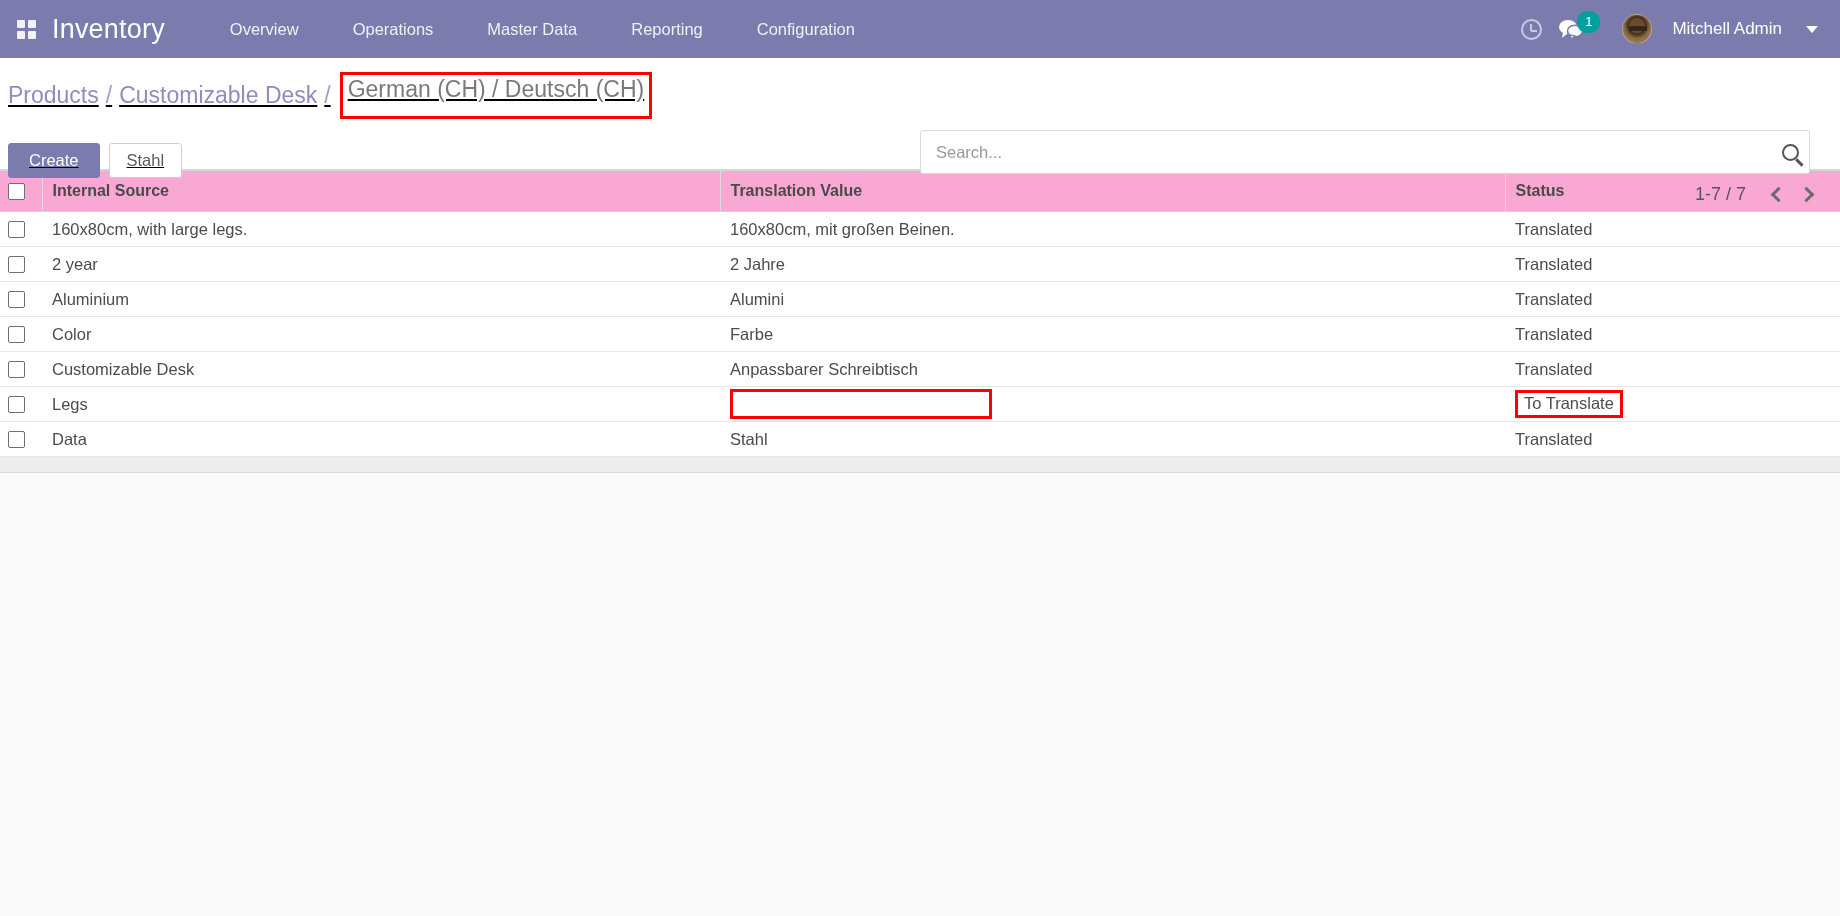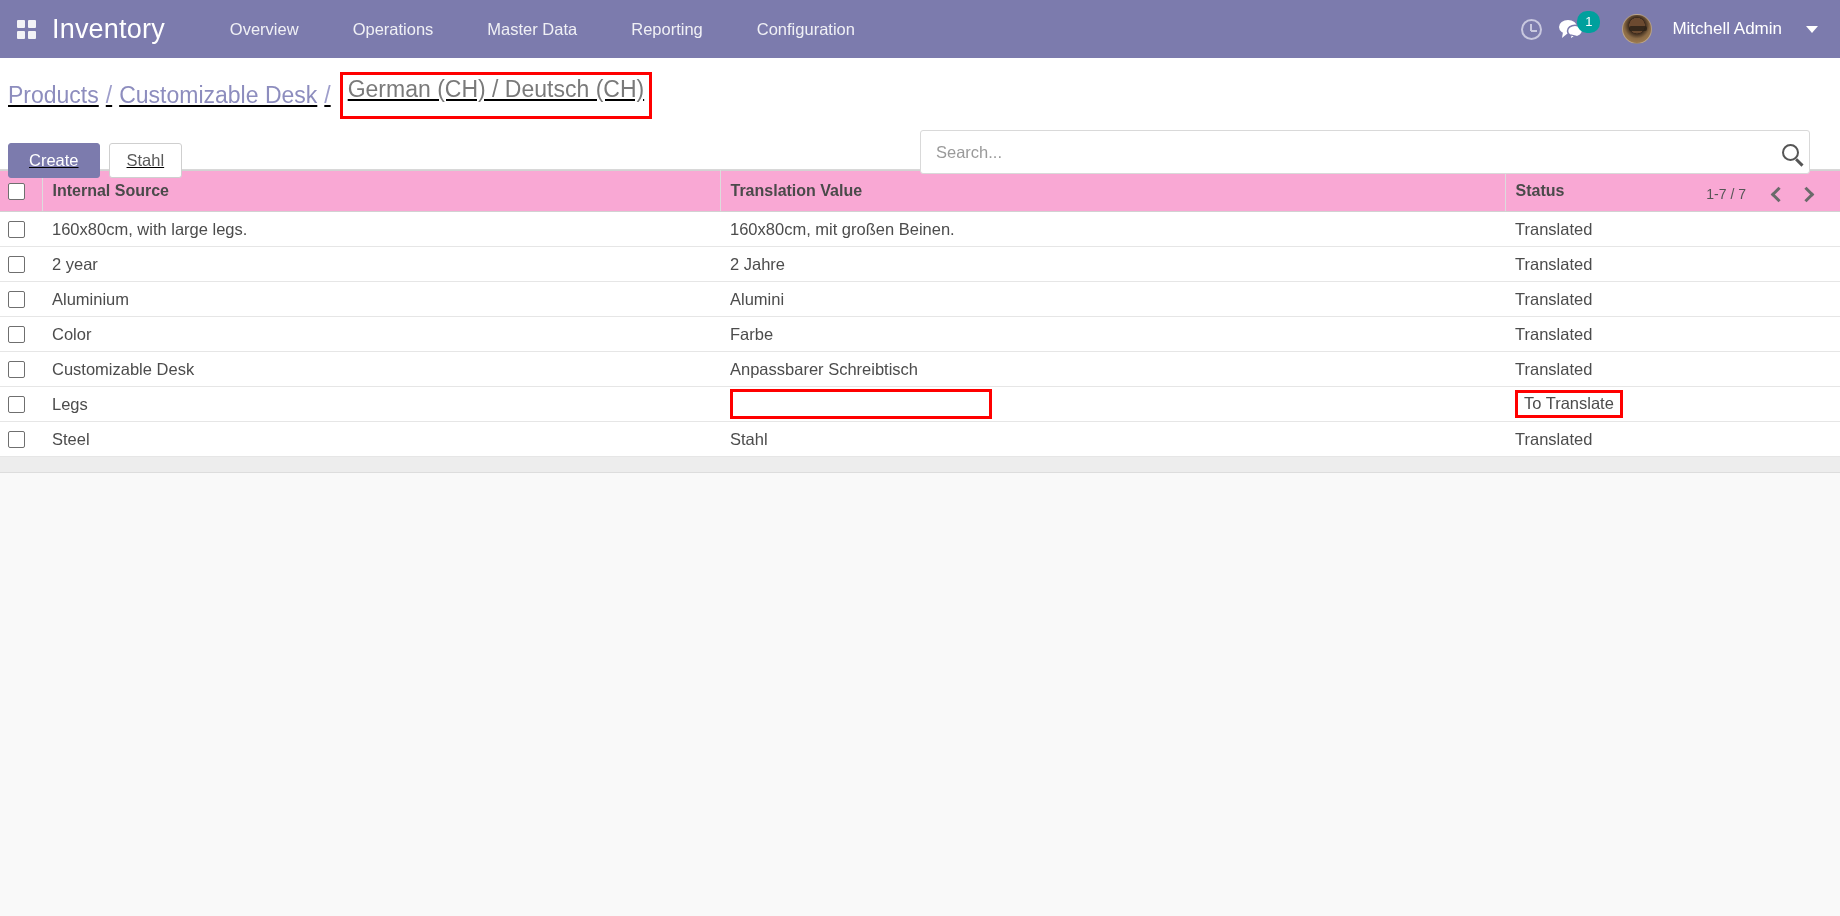--- a/index.html
+++ b/index.html
@@ -182,21 +182,21 @@
     width:0;height:0;font-size:17px;line-height:1;color:#222;
   }
   .caret-sm {
     width:0;height:0;border-left:5px solid transparent;border-right:5px solid transparent;
     border-top:6px solid #333; margin-left:3px;
   }
 
   .cp-pager {
     position:absolute; right: 20px; top: 122px;
     display:flex; align-items:center; gap: 0;
-    font-size:14px; color:#555;
+    font-size:18px; color:#555;
   }
   .pager-count { margin-right: 18px; white-space:nowrap; }
   .pager-btn {
     width:28px;height:28px;display:flex;align-items:center;justify-content:center;
     cursor:pointer; color:#666;
   }
   .chev { width:11px;height:11px;border-top:3px solid #6a6a6a;border-right:3px solid #6a6a6a; }
   .chev.prev { transform: rotate(-135deg); }
   .chev.next { transform: rotate(45deg); }
 
@@ -394,21 +394,21 @@
         </td>
         <td>
           <span class="status-hl">To Translate</span>
         </td>
       </tr>
 
       <tr>
         <td class="c-check">
           <span class="cb"></span>
         </td>
-        <td>Steel</td>
+        <td>Data</td>
         <td>Stahl</td>
         <td>Translated</td>
       </tr>
 
     </tbody>
   </table>
   <div class="list-footer"></div>
   <div class="page-body-fill"></div>
 </div>
 

